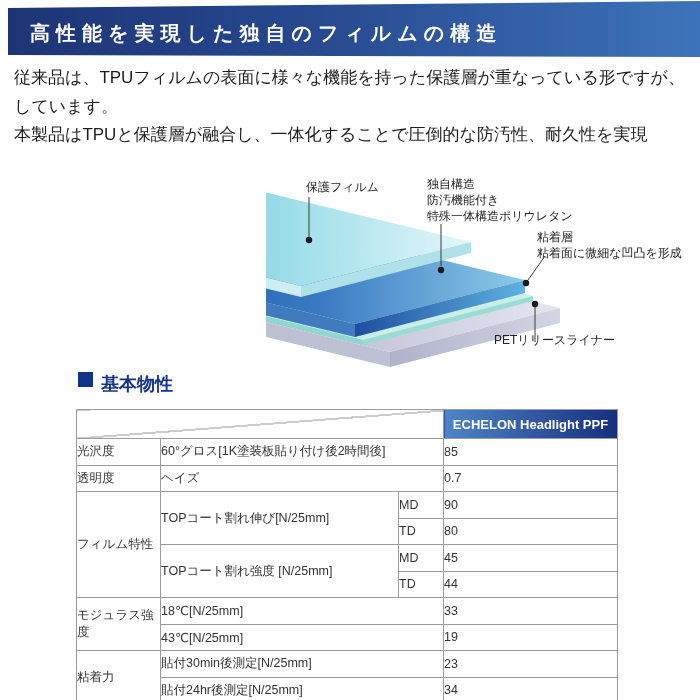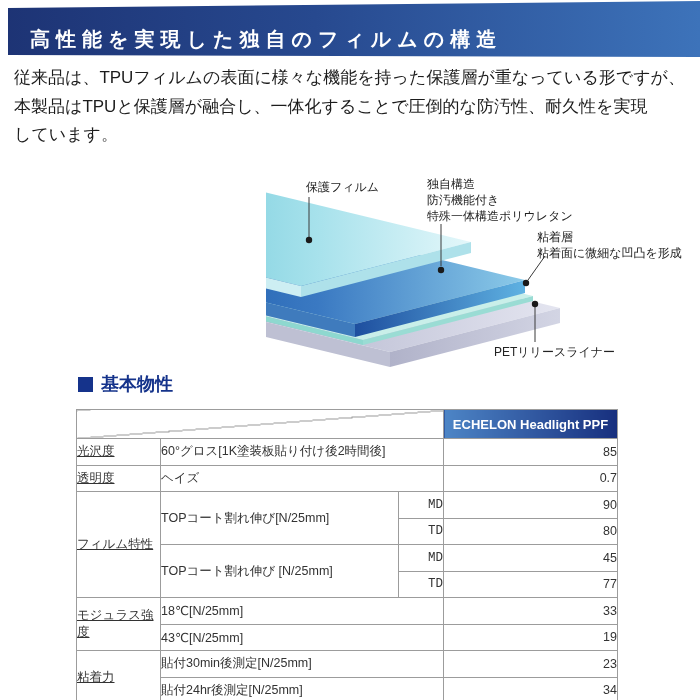--- a/index.html
+++ b/index.html
@@ -3,66 +3,66 @@
 <meta charset="utf-8">
 <style>
   html,body{margin:0;padding:0;background:#fff;}
   .page{position:relative;width:700px;height:700px;background:#fff;overflow:hidden;
         font-family:"Liberation Sans","DejaVu Sans",sans-serif;color:#1f1f1f;}
 
   
   .header-bar{position:absolute;left:0;top:0;width:700px;height:58px;
     background:linear-gradient(to right,#1d3374 0%,#27498f 45%,#3d73ba 100%);
     clip-path:polygon(8px 8px,700px 1px,700px 57px,8px 55px);}
-  .header-bar h1{margin:0;position:absolute;left:30px;top:26px;
+  .header-bar h1{margin:0;position:absolute;left:30px;top:20px;
     font-family:"Liberation Serif","DejaVu Serif",serif;
     font-size:20px;font-weight:600;color:#ffffff;letter-spacing:6px;white-space:nowrap;}
 
   
   .intro{position:absolute;left:14px;top:64px;font-size:17px;line-height:28.5px;
     font-weight:500;color:#1c1c1c;}
   .intro div{white-space:nowrap;}
 
   
   .diagram-svg{position:absolute;left:0;top:0;width:700px;height:700px;pointer-events:none;}
   .dlabel{position:absolute;font-size:12px;line-height:16px;color:#222;white-space:nowrap;}
 
   
   .section-title{position:absolute;left:78px;top:372px;font-size:18px;font-weight:bold;
-    color:#15338b;display:flex;align-items:center;}
+    color:#15338b;display:flex;}
   .section-title .sq{display:inline-block;width:15px;height:15px;background:#15338b;margin-right:8px;}
 
   
   .spec-table{position:absolute;left:76px;top:409px;width:541px;border-collapse:collapse;
     table-layout:fixed;font-size:12.5px;color:#333;}
   .spec-table td{border:1px solid #9c9c9c;height:25.5px;padding:0;}
   .spec-table tr.hdr td{height:28px;}
   .cell-diag{background-image:linear-gradient(to bottom right,
       transparent calc(50% - 0.5px),#999 calc(50% - 0.5px),
       #999 calc(50% + 0.5px),transparent calc(50% + 0.5px));}
   .cell-product{background:linear-gradient(to right,#4d85c6,#172f7e);
       color:#fff;font-weight:bold;text-align:center;font-size:13px;}
-  .cell-label{padding-left:10px;text-decoration:underline;}
+  .cell-label{padding-left:10px;}
   .cell-desc{padding-left:12px;}
-  .cell-dir{text-align:right;font-family:Liberation Mono, monospace;}
-  .cell-val{text-align:right;}
+  .cell-dir{text-align:left;}
+  .cell-val{text-align:left;}
 </style>
 </head>
 <body>
 
 <div class="page">
 
   <div class="header-bar">
     <h1>高性能を実現した独自のフィルムの構造</h1>
   </div>
 
   <div class="intro">
     <div>従来品は、TPUフィルムの表面に様々な機能を持った保護層が重なっている形ですが、</div>
+    <div>しています。</div>
     <div>本製品はTPUと保護層が融合し、一体化することで圧倒的な防汚性、耐久性を実現</div>
-    <div>しています。</div>
   </div>
 
   <svg class="diagram-svg" viewBox="0 0 700 700" xmlns="http://www.w3.org/2000/svg">
     <defs>
       <clipPath id="clipL">
           <rect x="266" y="168" width="434" height="214"></rect>
         </clipPath>
       <linearGradient id="gPetTop" x1="0" y1="0" x2="1" y2="0">
         <stop offset="0" stop-color="#a6a8c5"></stop>
           <stop offset="0.55" stop-color="#c9cbdd"></stop>
@@ -130,21 +130,21 @@
   <div class="dlabel" style="left:306px;top:179px">保護フィルム</div>
   <div class="dlabel" style="left:427px;top:176px">
     <div>独自構造</div>
     <div>防汚機能付き</div>
     <div>特殊一体構造ポリウレタン</div>
   </div>
   <div class="dlabel" style="left:537px;top:229px">
     <div>粘着層</div>
     <div>粘着面に微細な凹凸を形成</div>
   </div>
-  <div class="dlabel" style="left:494px;top:344px">PETリリースライナー</div>
+  <div class="dlabel" style="left:494px;top:332px">PETリリースライナー</div>
 
   <div class="section-title">
     <span class="sq"></span>
     <span>基本物性</span>
   </div>
 
   <table class="spec-table">
     <colgroup>
       <col style="width:84px">
         <col style="width:238px">
@@ -170,27 +170,27 @@
       <td class="cell-label" rowspan="4">フィルム特性</td>
       <td class="cell-desc" rowspan="2">TOPコート割れ伸び[N/25mm]</td>
       <td class="cell-dir">MD</td>
       <td class="cell-val">90</td>
     </tr>
     <tr>
       <td class="cell-dir">TD</td>
       <td class="cell-val">80</td>
     </tr>
     <tr>
-      <td class="cell-desc" rowspan="2">TOPコート割れ伸び  [N/25mm]</td>
+      <td class="cell-desc" rowspan="2">TOPコート割れ強度  [N/25mm]</td>
       <td class="cell-dir">MD</td>
       <td class="cell-val">45</td>
     </tr>
     <tr>
       <td class="cell-dir">TD</td>
-      <td class="cell-val">77</td>
+      <td class="cell-val">44</td>
     </tr>
     <tr>
       <td class="cell-label" rowspan="2">モジュラス強度</td>
       <td class="cell-desc" colspan="2">18℃[N/25mm]</td>
       <td class="cell-val">33</td>
     </tr>
     <tr>
       <td class="cell-desc" colspan="2">43℃[N/25mm]</td>
       <td class="cell-val">19</td>
     </tr>

